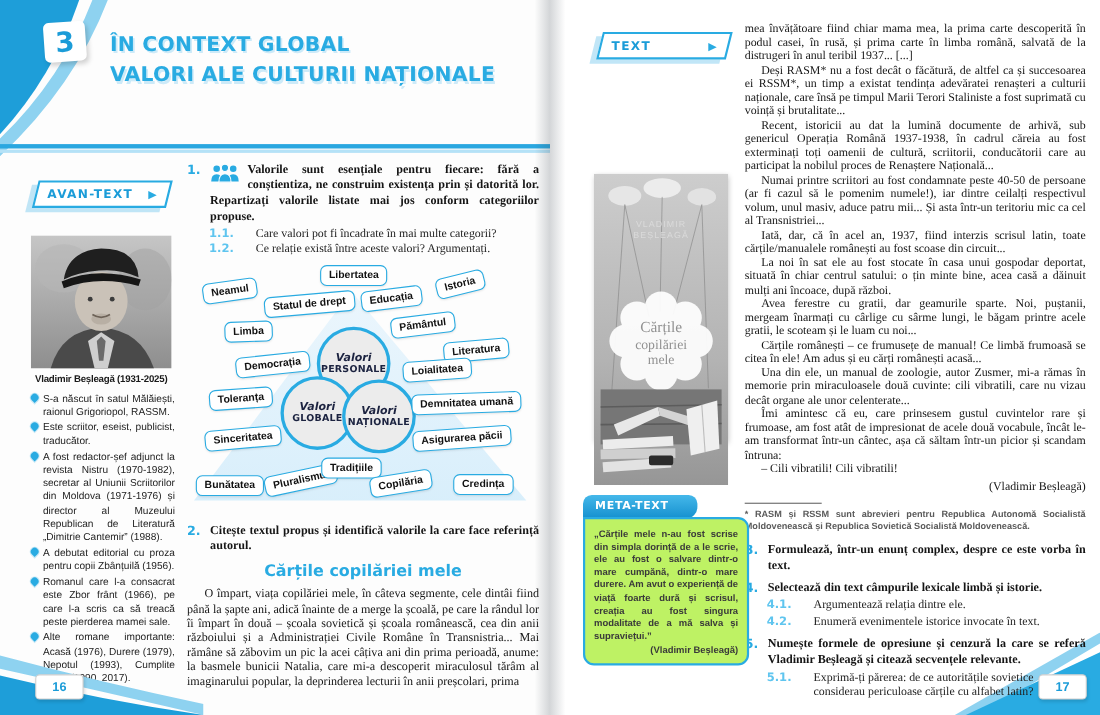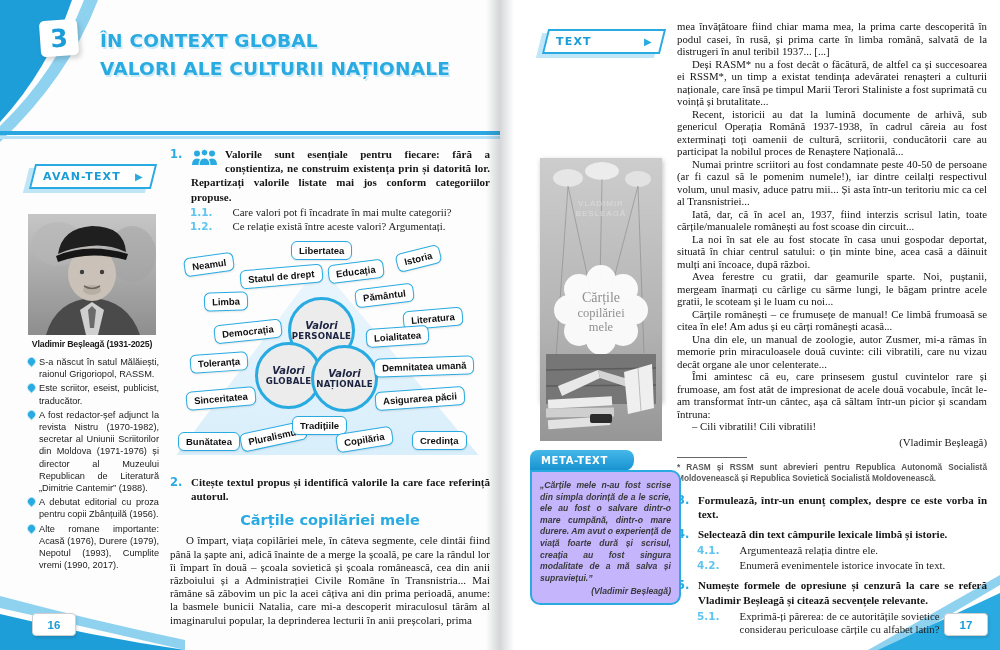--- a/index.html
+++ b/index.html
@@ -92,22 +92,22 @@
   .mt6 { margin-top:6px; }
 
   
   .cover { position:absolute; left:40px; top:158px; width:122px; height:244px; z-index:2;
     box-shadow:1px 2px 5px rgba(0,0,0,.25); }
 
   .meta { position:absolute; left:30px; top:450px; width:151px; z-index:3; }
   .meta-tab { width:104px; height:21px; background:linear-gradient(#45b8ea,#1691cf);
     border-radius:8px 8px 10px 0; display:flex; align-items:center; padding-left:11px;
     color:#fff; font-weight:bold; font-size:10px; letter-spacing:.6px; font-family:"DejaVu Sans",sans-serif; }
-  .meta-box { border:2px solid #29abe2; border-radius:0 10px 10px 10px; background:#c4b5fd;
-    padding:8px 8px 7px; margin-top:-1px;font-style:italic; }
+  .meta-box { border:2px solid #29abe2; border-radius:0 10px 10px 10px; background:#bef264;
+    padding:8px 8px 7px; margin-top:-1px; }
   .meta-quote { font-size:8.6px; font-weight:bold; line-height:11.6px; text-align:justify; color:#3a3a3a; }
   .meta-sig { font-size:8.6px; font-weight:bold; text-align:right; color:#3a3a3a; margin-top:2px; }
 
   .right-main { position:absolute; left:177px; top:20px; width:310px; z-index:2; }
   .right-main p { font-family:"Liberation Serif",serif; font-size:10.8px; line-height:12.5px;
     text-align:justify; text-indent:15px; color:#141414; }
   .right-main p.noind { text-indent:0; }
   .signature { font-family:"Liberation Serif",serif; font-size:10.8px; text-align:right;
     margin-top:3px; color:#141414; }
   .foot-rule { width:70px; border-top:1px solid #666; margin:9px 0 4px; }
@@ -180,20 +180,24 @@
           <span class="drop"></span>
           <span>Este scriitor, eseist, publicist, traducător.</span>
         </li>
         <li>
           <span class="drop"></span>
           <span>A fost redactor-șef adjunct la revista Nistru (1970-1982), secretar al Uniunii Scriitorilor din Moldova (1971-1976) și director al Muzeului Republican de Literatură „Dimitrie Cantemir” (1988).</span>
         </li>
         <li>
           <span class="drop"></span>
           <span>A debutat editorial cu proza pentru copii Zbânțuilă (1956).</span>
+        </li>
+        <li>
+          <span class="drop"></span>
+          <span>Romanul care l-a consacrat este Zbor frânt (1966), pe care l-a scris ca să treacă peste pierderea mamei sale.</span>
         </li>
         <li>
           <span class="drop"></span>
           <span>Alte romane importante: Acasă (1976), Durere (1979), Nepotul (1993), Cumplite vremi (1990, 2017).</span>
         </li>
       </ul>
 
     <div class="left-main">
 
       <div class="task-row">

